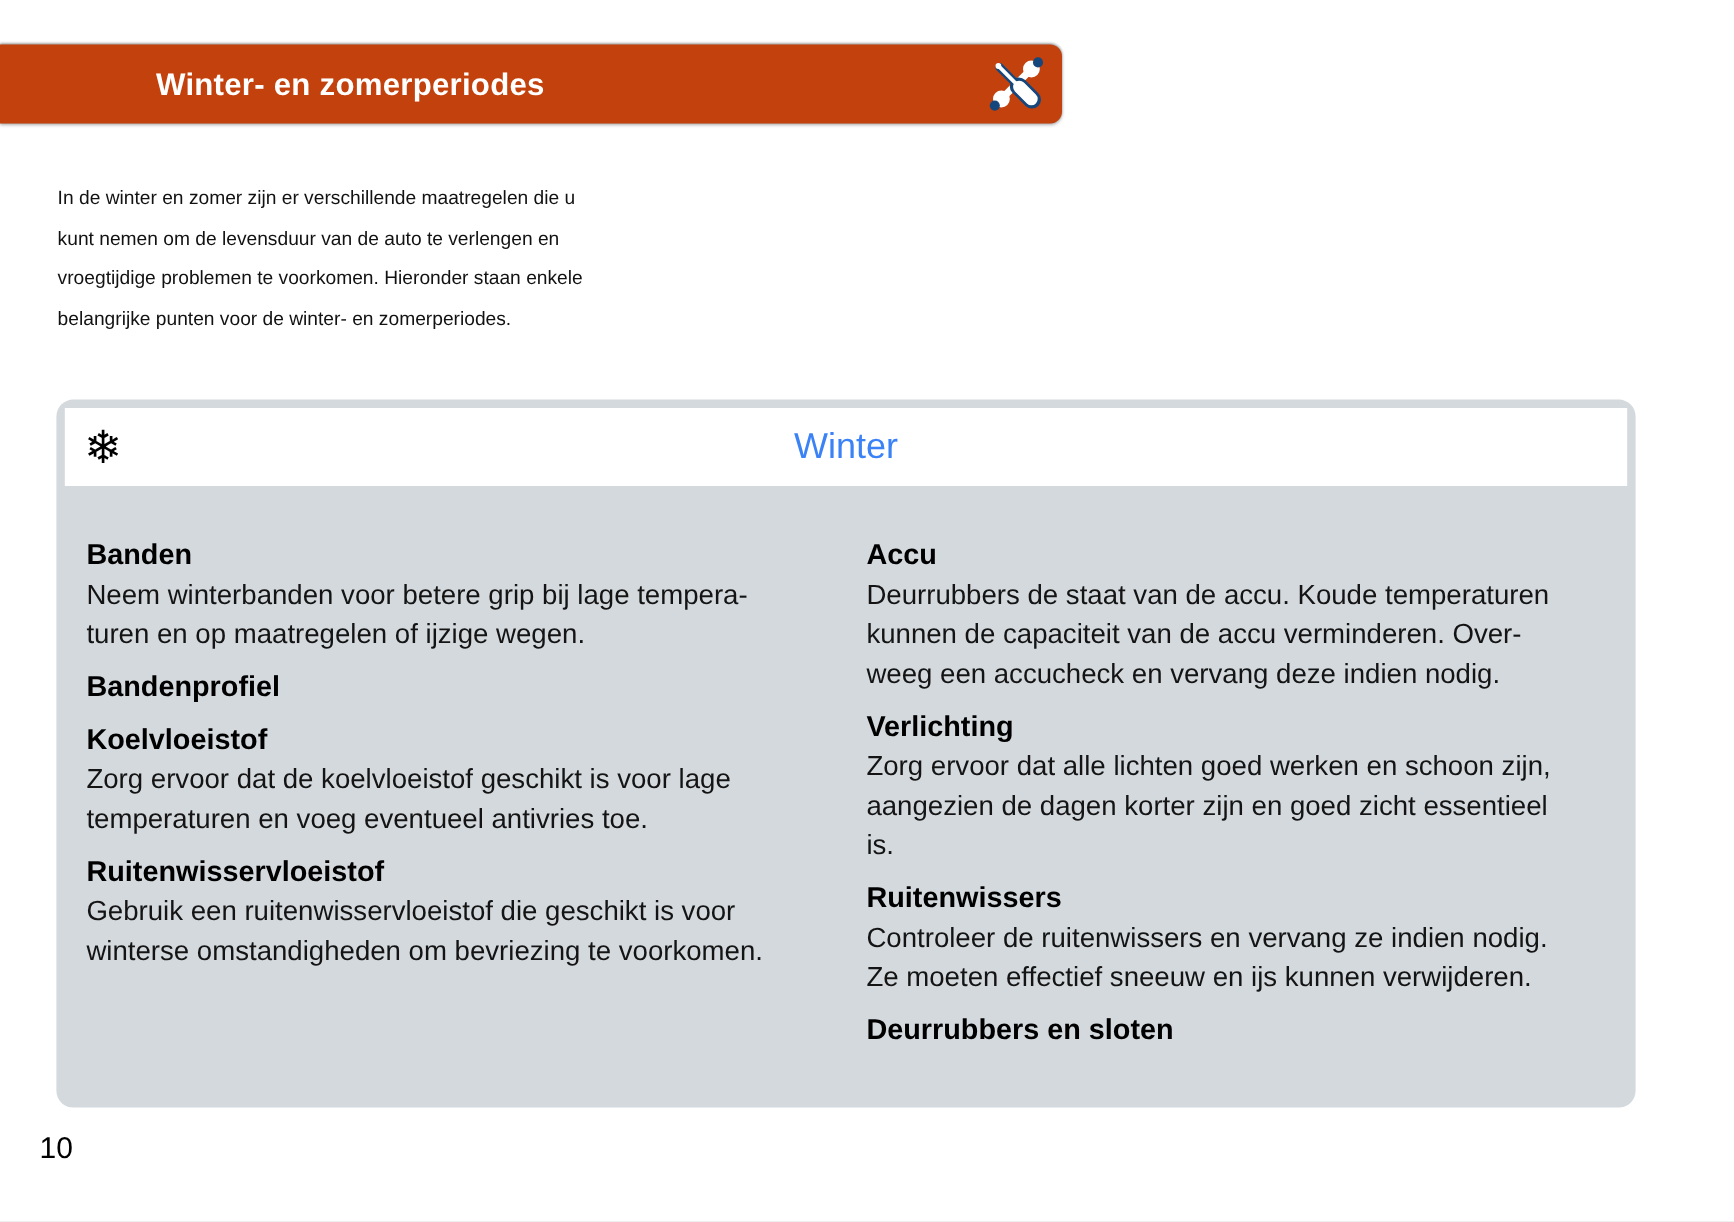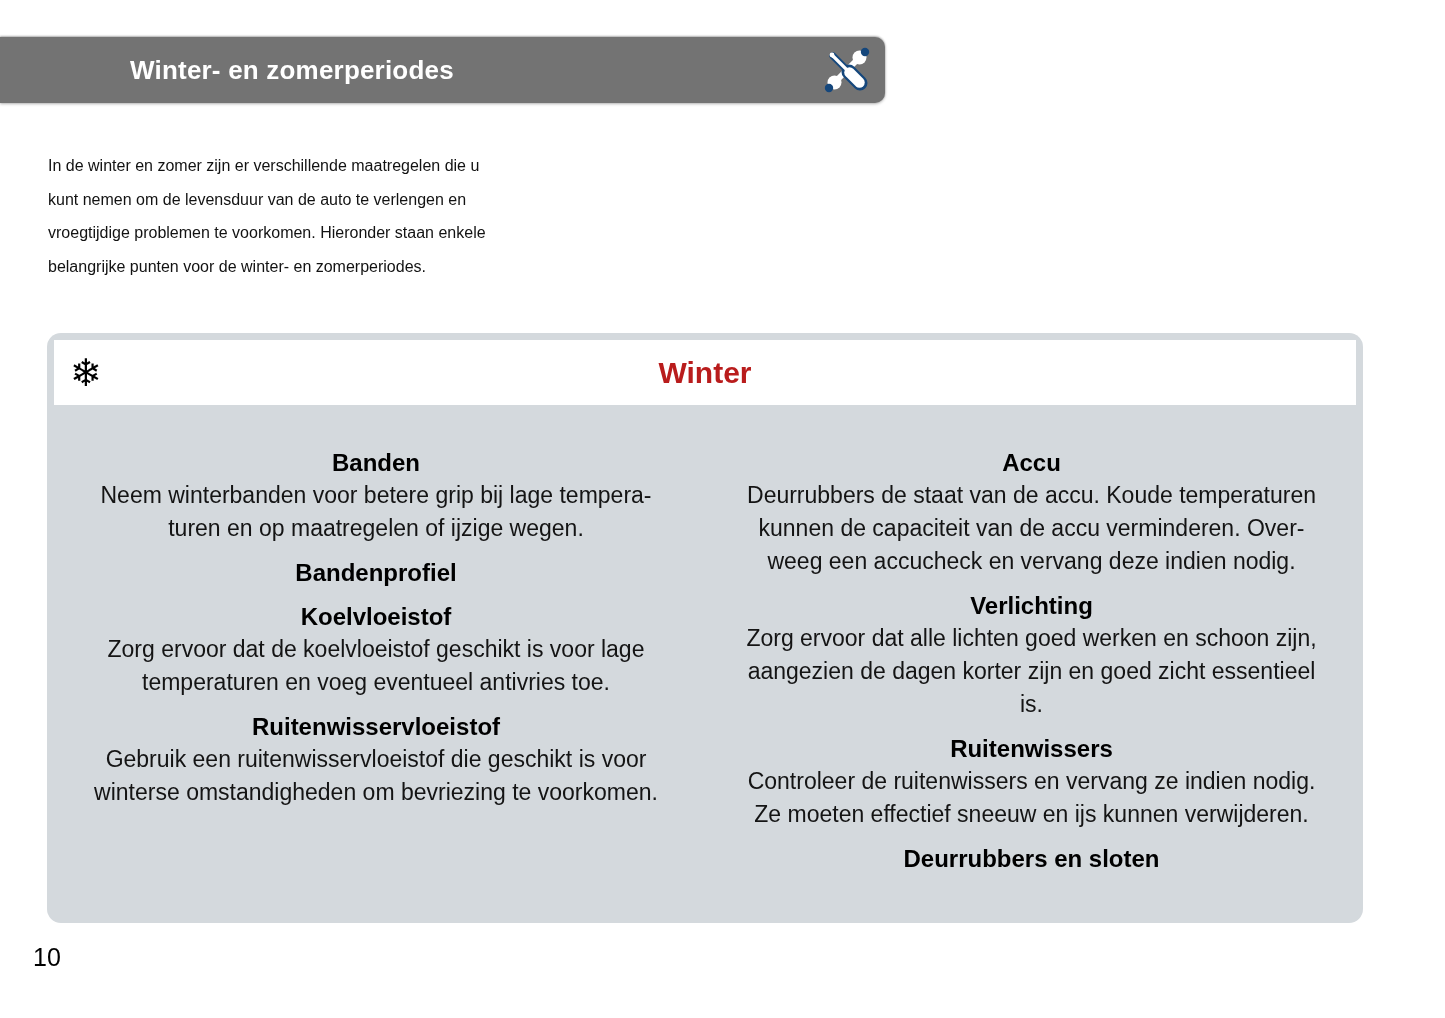--- a/index.html
+++ b/index.html
@@ -8,21 +8,21 @@
     position:relative;
     background:#ffffff;
     font-family:"Liberation Sans", sans-serif;
     overflow:hidden;
   }
 
   
   .header-bar {
     position:absolute; left:0; top:37px;
     width:885px; height:66px;
-    background:#737373;
+    background:#c2410c;
     border-radius:0 10px 10px 0;
     box-shadow:0 -1px 2px rgba(0,0,0,0.28), 0 1px 3px rgba(0,0,0,0.30);
     display:flex; align-items:center;
   }
   .header-title {
     margin-left:130px;
     color:#ffffff;
     font-size:26px;
     font-weight:bold;
     letter-spacing:0.2px;
@@ -60,32 +60,32 @@
     transform:translateY(-50%);
     font-size:38px; line-height:38px;
     font-weight:bold;
     color:#000000;
     font-family:"DejaVu Sans", sans-serif;
   }
   .panel-title {
     width:100%;
     text-align:center;
     font-size:30px;
-    font-weight:bold;
-    color:#b91c1c;
+    font-weight:normal;
+    color:#3b82f6;
   }
 
   .columns {
     position:absolute; left:25px; right:22px; top:113px;
     display:flex; gap:42px;
   }
   .col-left { width:608px; flex:none; }
   .col-right { flex:1; }
 
-  .sec { margin-bottom:11px;text-align:center; }
+  .sec { margin-bottom:11px; }
   .sec h3 {
     margin:0;
     font-size:24px; line-height:33px;
     font-weight:bold;
     color:#000000;
   }
   .sec p {
     margin:0;
     font-size:23px; line-height:33px;
     color:#141414;

